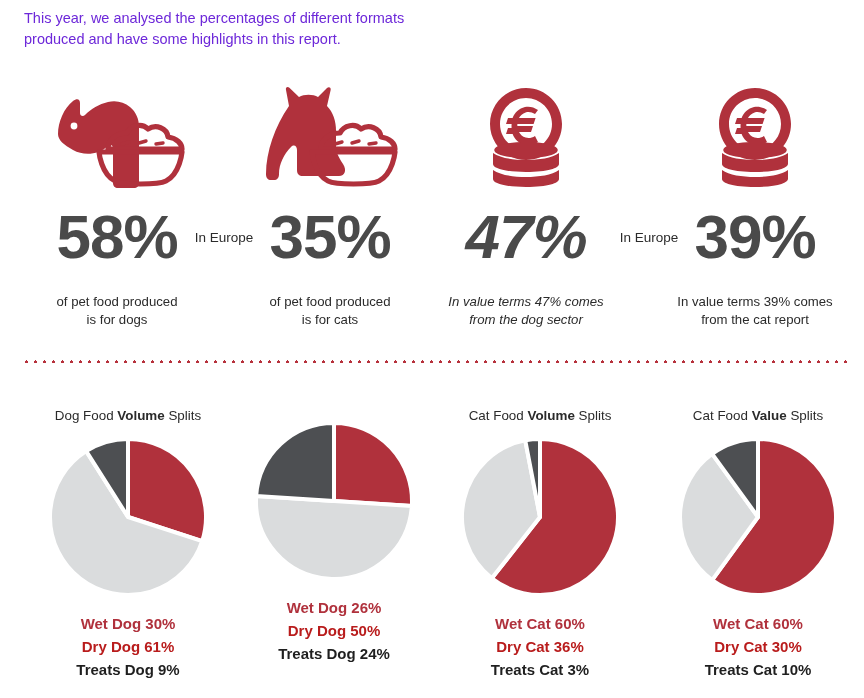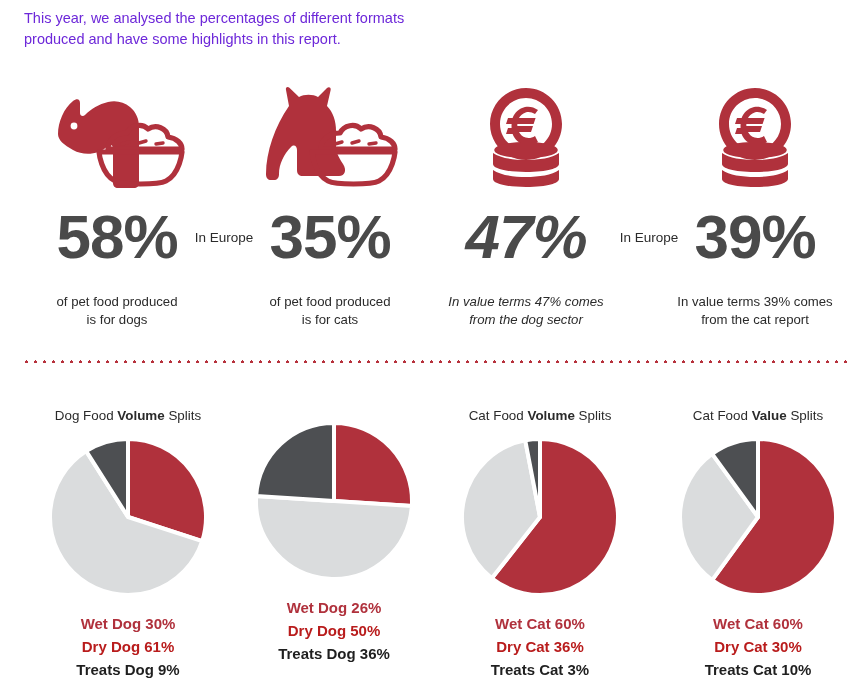--- a/index.html
+++ b/index.html
@@ -264,21 +264,21 @@
     <div class="pie-canvas">
         <svg width="160" height="168" viewBox="0 0 160 168">
           <path d="M 80 80 L 80 2 A 78 78 0 0 1 157.8460848174052 84.89766052328645 Z" fill="#b0313c" stroke="#ffffff" stroke-width="4" stroke-linejoin="round"></path>
           <path d="M 80 80 L 157.8460848174052 84.89766052328645 A 78 78 0 0 1 2.1539151825948153 75.10233947671355 Z" fill="#dadcdd" stroke="#ffffff" stroke-width="4" stroke-linejoin="round"></path>
           <path d="M 80 80 L 2.1539151825948153 75.10233947671355 A 78 78 0 0 1 79.99999999999999 2 Z" fill="#4d4f52" stroke="#ffffff" stroke-width="4" stroke-linejoin="round"></path>
         </svg>
       </div>
     <div class="legend">
       <div class="wet">Wet Dog 26%</div>
       <div class="dry">Dry Dog 50%</div>
-      <div class="treats">Treats Dog 36%</div>
+      <div class="treats">Treats Dog 24%</div>
     </div>
   </div>
 
   <div class="pie-col p2">
     <div class="pie-title">
       <span>Cat Food </span><b>Volume</b><span> Splits</span>
     </div>
     <div class="pie-canvas">
         <svg width="160" height="168" viewBox="0 0 160 168">
           <path d="M 80 80 L 80 2 A 78 78 0 1 1 31.78359907479279 141.3121413899374 Z" fill="#b0313c" stroke="#ffffff" stroke-width="4" stroke-linejoin="round"></path>

